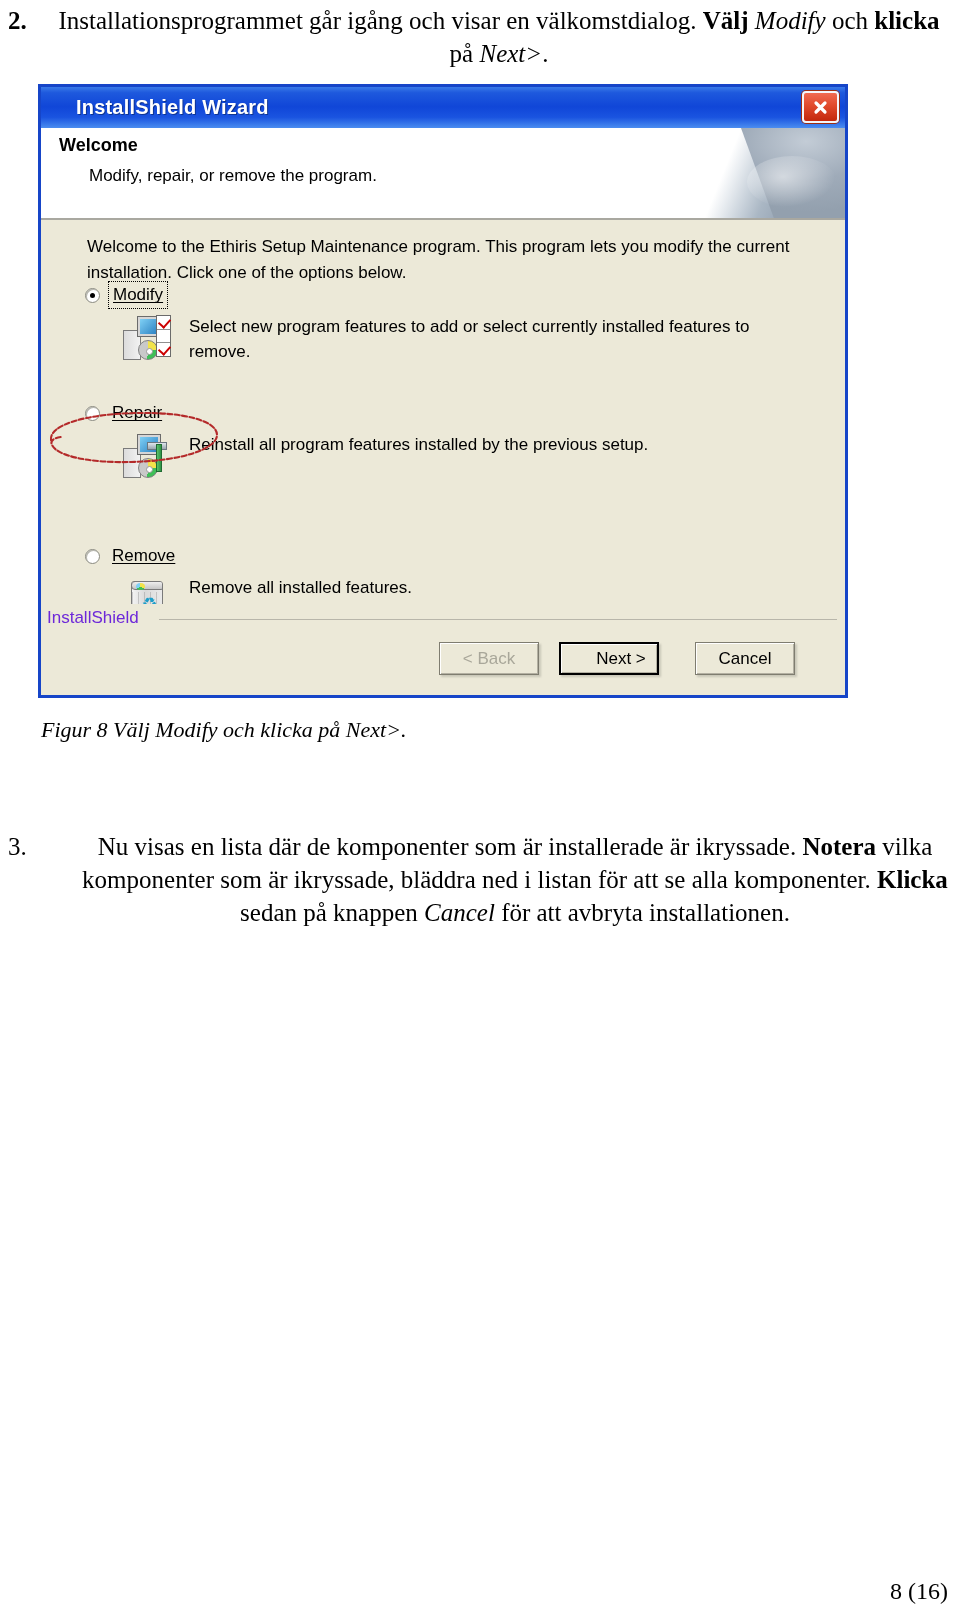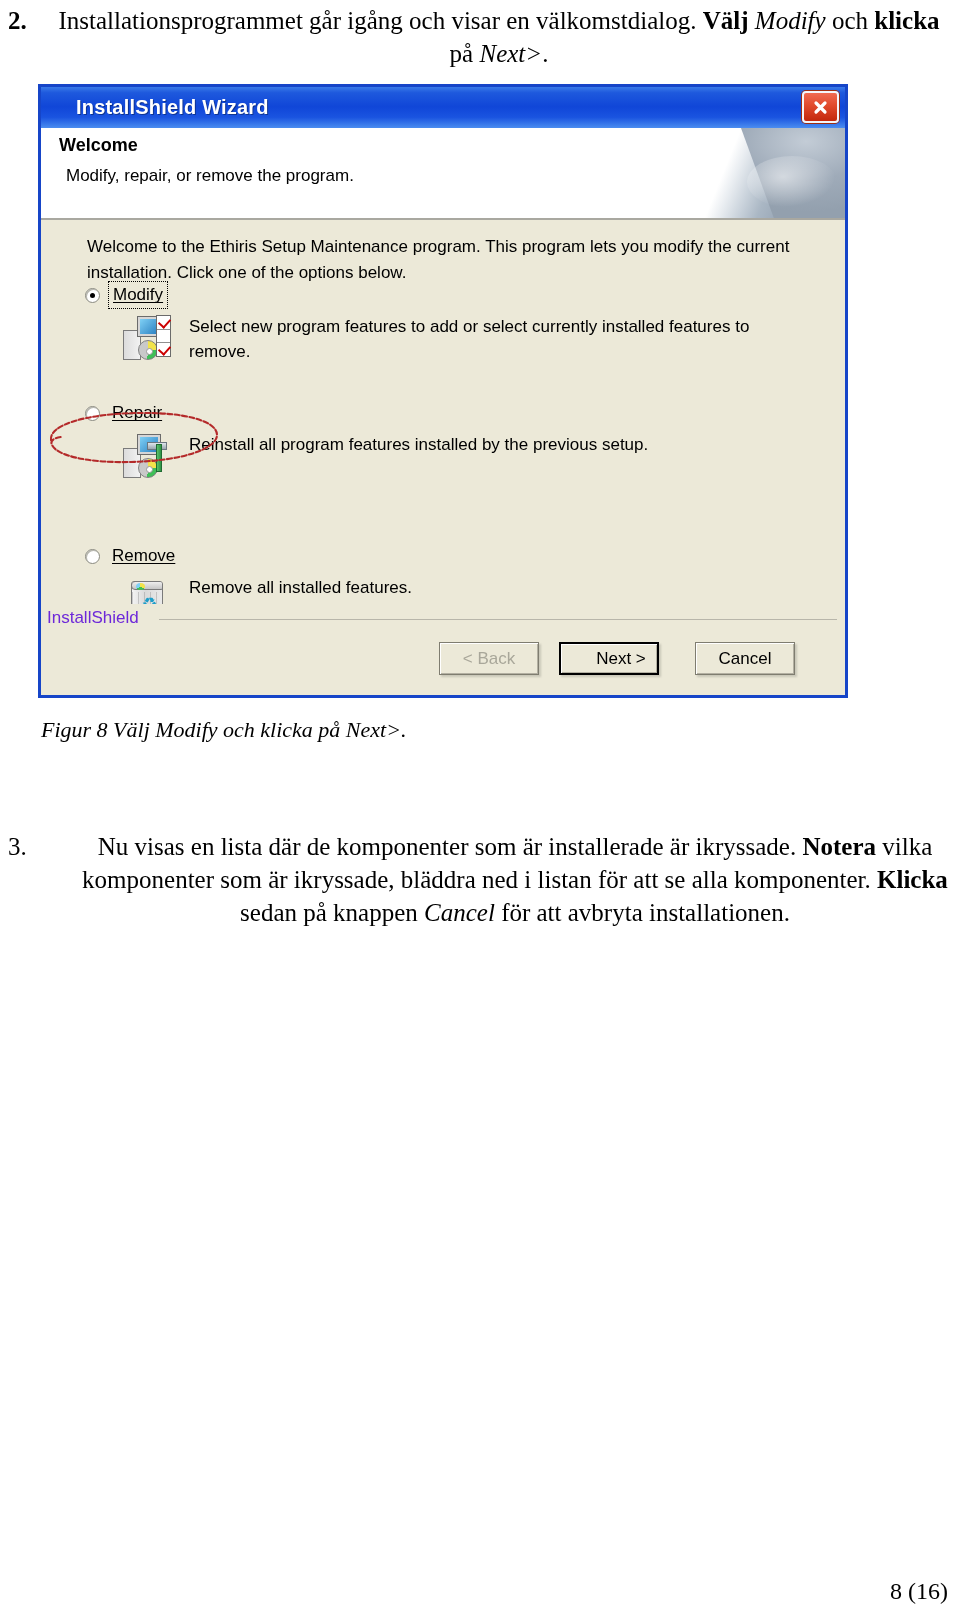--- a/index.html
+++ b/index.html
@@ -129,21 +129,21 @@
     position: absolute;
     left: 18px;
     top: 7px;
     font-family: "Liberation Sans", sans-serif;
     font-weight: bold;
     font-size: 18px;
     color: #000;
   }
   .hdr-sub {
     position: absolute;
-    left: 25px;
+    left: 48px;
     top: 38px;
     font-family: "Liberation Sans", sans-serif;
     font-size: 17px;
     color: #000;
   }
   .hdr-banner {
     position: absolute;
     right: 0;
     top: 0;
     width: 155px;

